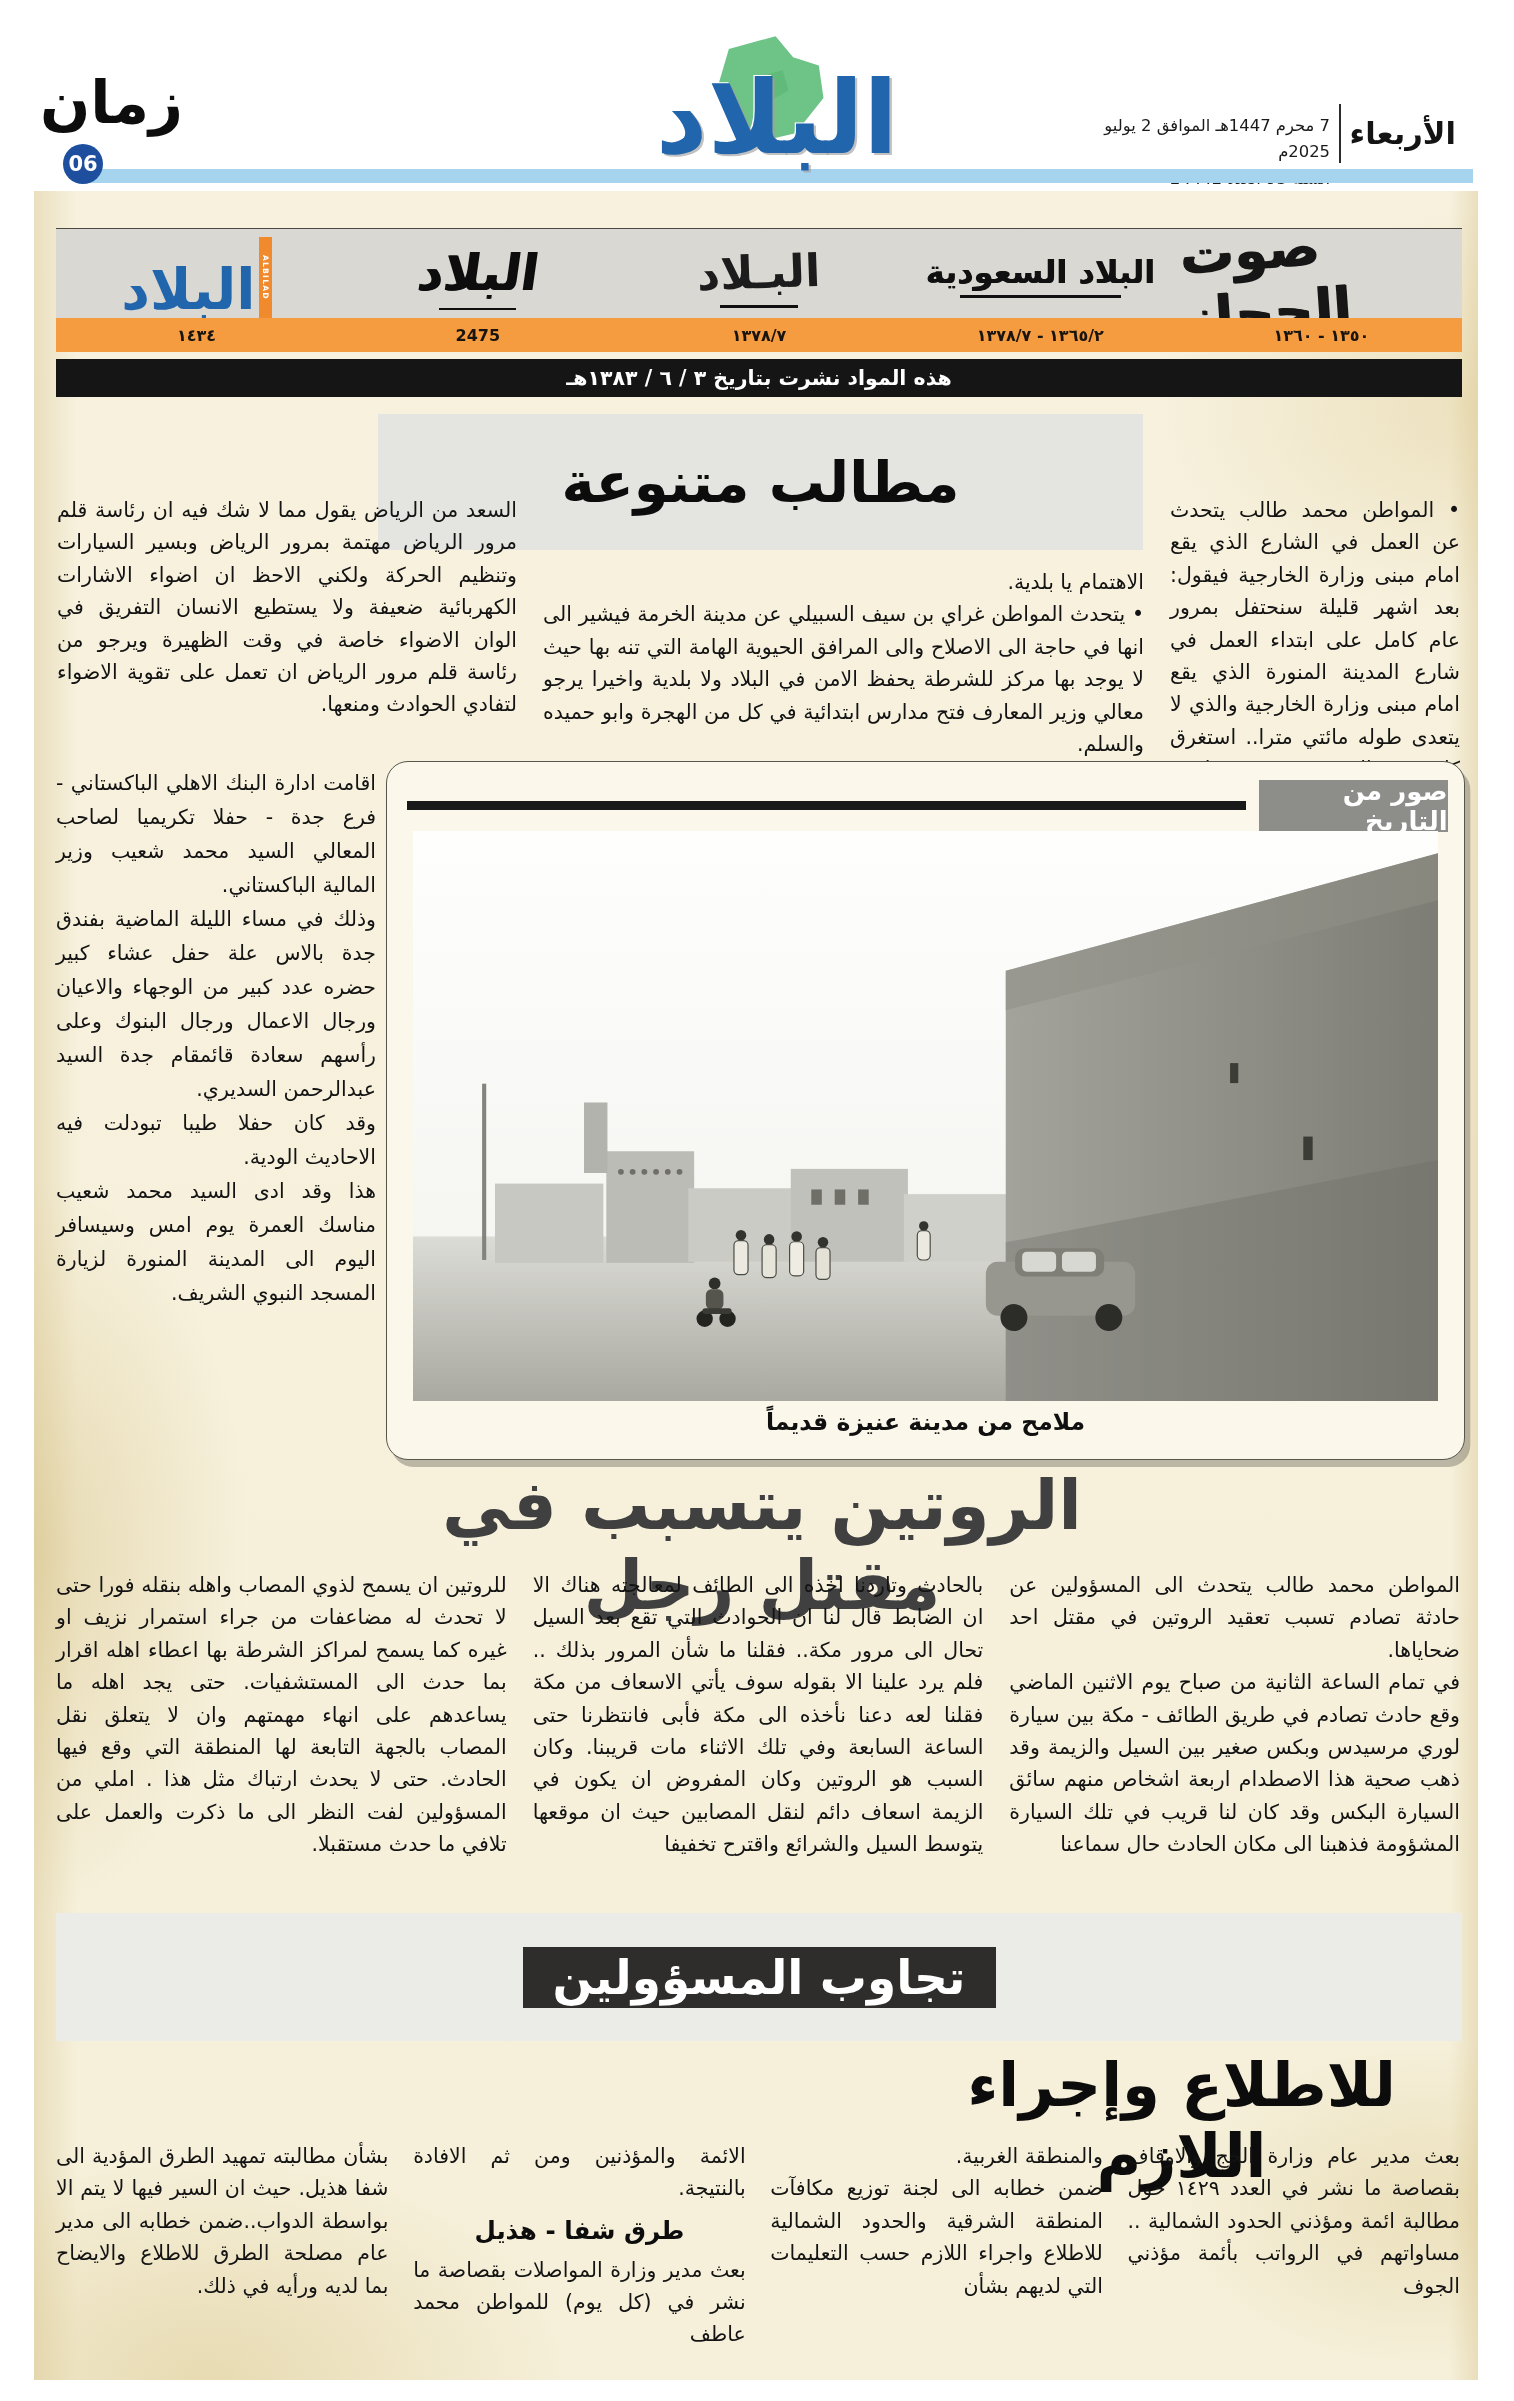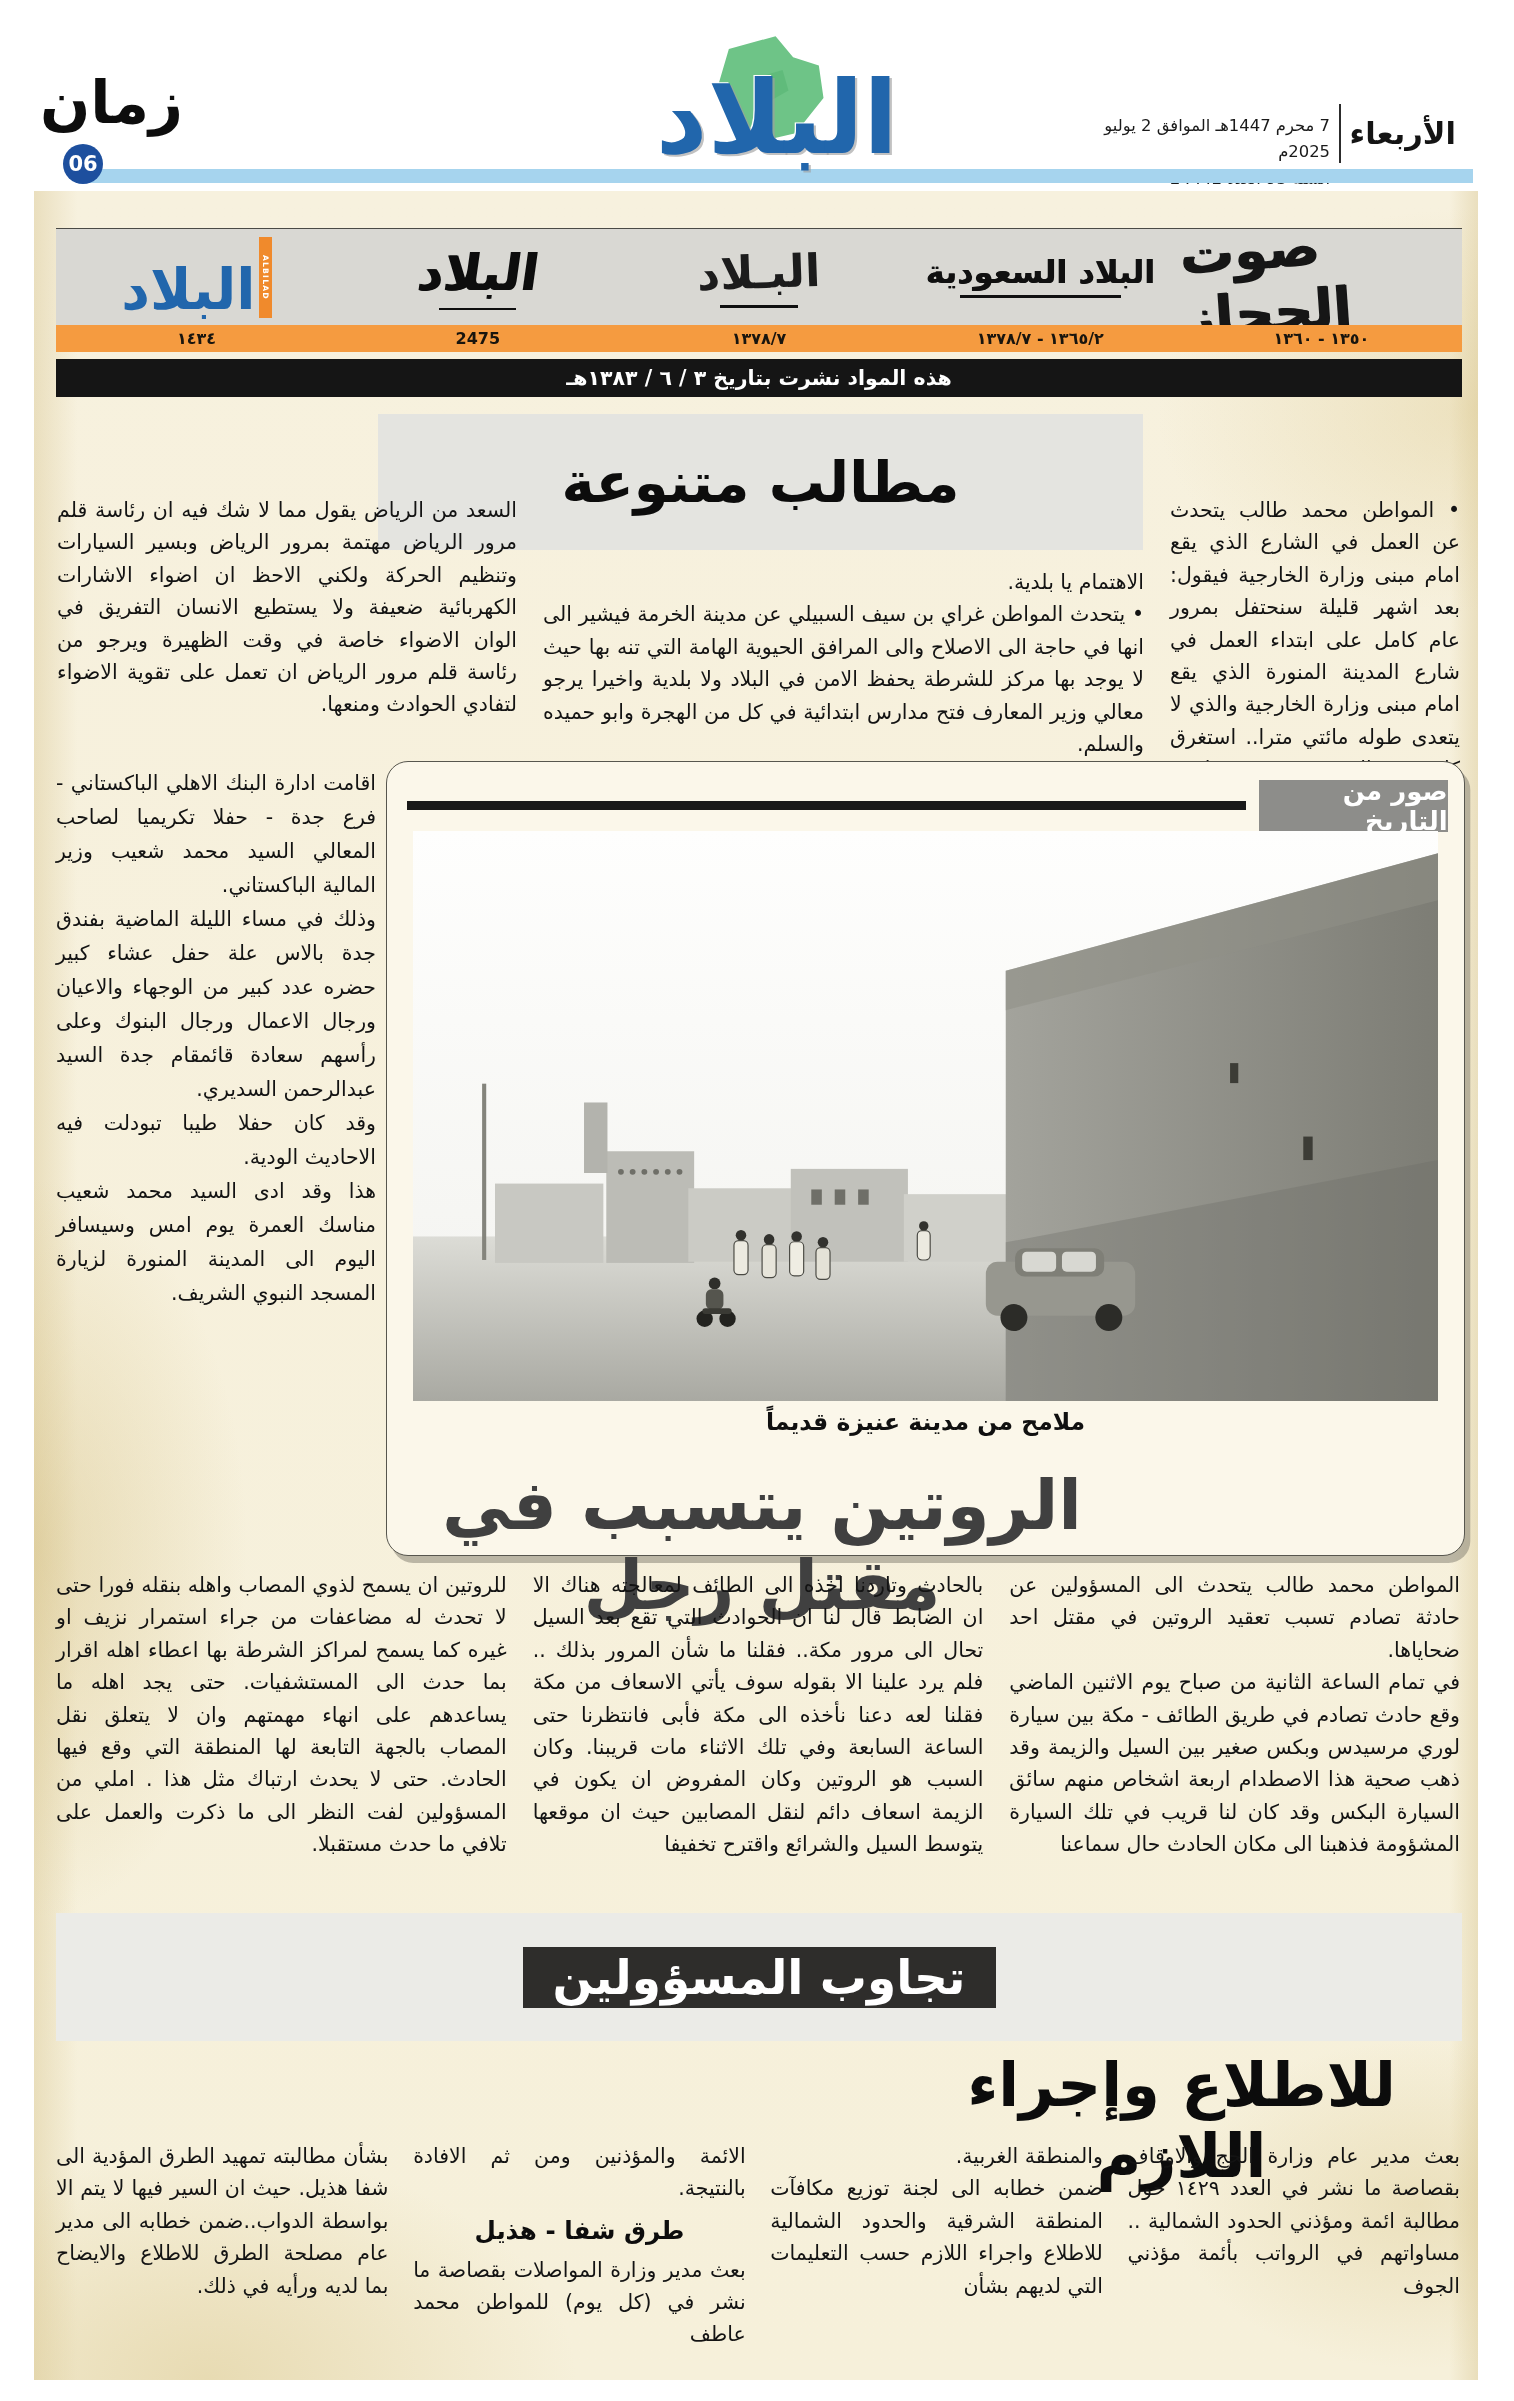--- a/index.html
+++ b/index.html
@@ -49,21 +49,21 @@
   .logo-modern .ar{font-size:56px;font-weight:900;color:#2166ac;letter-spacing:-1.8px;line-height:1;}
   .logo-modern .bar{width:13px;height:81px;background:#f08a2c;margin-left:3.5px;display:flex;align-items:center;justify-content:center;}
   .logo-modern .bar span{writing-mode:vertical-rl;font-size:7.6px;color:#fff;font-weight:700;letter-spacing:1.2px;}
   .logo-1383{font-size:50px;font-weight:900;color:#0d0d0d;transform:skewX(-8deg);text-shadow:1.2px 0 0 #0d0d0d;}
   .logo-1378{font-size:45px;font-weight:700;color:#1c1c1c;transform:rotate(-2deg);}
   .logo-saudia{text-align:center;font-weight:900;color:#101010;}
   .logo-saudia .l1{font-size:32px;line-height:1.05;text-shadow:0.6px 0 0 #101010;}
   .logo-saudia .l2{margin:4.7px auto 0;width:70%;height:2.9px;background:#101010;}
   .logo-hijaz{font-size:54px;font-weight:800;color:#161616;transform:rotate(-4deg);text-shadow:1.2px 0.6px 0 #161616;}
   .logo-underline{margin:5.9px auto 0;width:64%;height:2.9px;background:#0f0f0f;}
-  .years-row{position:absolute;left:0;right:0;bottom:0;height:27px;background:#f59b40;display:flex;direction:ltr;}
+  .years-row{position:absolute;left:0;right:0;bottom:0;height:34px;background:#f59b40;display:flex;direction:ltr;}
   .year-cell{flex:1;display:flex;align-items:center;justify-content:center;font-size:16px;font-weight:700;color:#19150e;}
   .notice-bar{
     position:absolute;left:56px;top:359px;width:1406px;height:38px;background:#151515;
     display:flex;align-items:center;justify-content:center;color:#fff;font-size:20.5px;font-weight:700;
   }
   
   .a1-headline{
     position:absolute;left:378px;top:414px;width:765px;height:136px;background:#e4e4e0;
     display:flex;align-items:center;justify-content:center;
     font-size:56px;font-weight:900;color:#0c0c0c;letter-spacing:-3.5px;
@@ -74,21 +74,21 @@
   }
   .a1-c1{width:290px;}
   .a1-c2{width:601px;padding-top:72px;}
   .a1-c3{width:460px;}
   
   .tribute{position:absolute;left:56px;top:766px;width:320px;}
   .tribute-headline{font-size:60px;font-weight:900;letter-spacing:-2.9px;color:#0c0c0c;text-align:center;margin-bottom:20px;}
   .tribute-body{font-size:20.5px;line-height:1.66;text-align:justify;white-space:pre-line;color:#131313;}
   
   .photo-box{
-    position:absolute;left:386px;top:761px;width:1079px;height:795px;background:#fbf7ea;
+    position:absolute;left:386px;top:761px;width:1079px;height:699px;background:#fbf7ea;
     border:1.8px solid #57564e;border-radius:22px;
     box-shadow:5.3px 7px 0 rgba(128,124,110,.5);
   }
   .photo-tag{
     position:absolute;top:17.6px;right:16.4px;width:189px;height:52px;background:#8d8d8a;
     display:flex;align-items:center;justify-content:center;color:#fff;font-size:26px;font-weight:800;
   }
   .photo-rule{position:absolute;top:39px;right:218px;left:20px;height:9.4px;background:#191919;}
   .photo{position:absolute;top:69px;left:26px;right:26px;height:570px;background:#fdfdfc;overflow:hidden;}
   .photo svg{display:block;width:100%;height:100%;}

